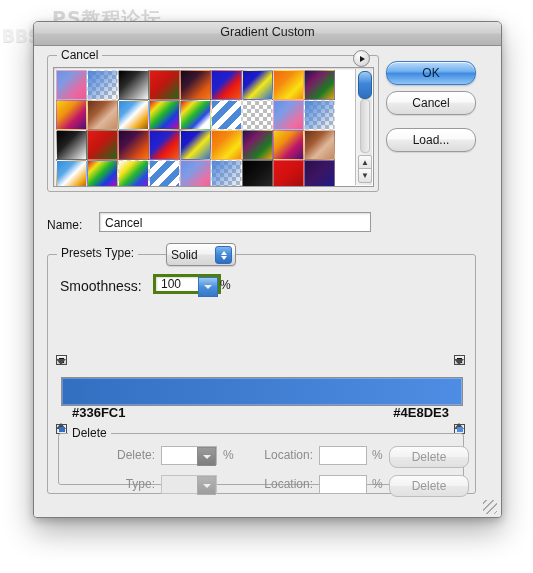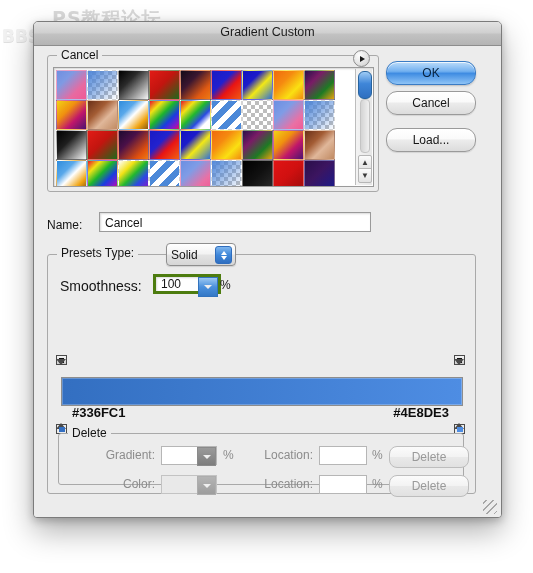--- a/index.html
+++ b/index.html
@@ -415,33 +415,33 @@
             <i id="cs-right-fill" style="background: rgb(78, 141, 227);"></i>
           </span>
       </div>
 
       <div class="hexlabel" id="hex-left">#336FC1</div>
       <div class="hexlabel" id="hex-right">#4E8DE3</div>
 
       <div id="stops-group">
         <div id="stops-label">Delete</div>
 
-        <div class="slabel" style="left:18px;top:14px;width:78px;">Gradient:</div>
+        <div class="slabel" style="left:18px;top:14px;width:78px;">Delete:</div>
         <div class="sfield" style="left:102px;top:12px;width:56px;">
           <span class="sarrow">
               <span class="tri-dn-w"></span>
             </span>
         </div>
         <div class="spct" style="left:164px;top:14px;">%</div>
         <div class="slabel" style="left:180px;top:14px;width:74px;">Location:</div>
         <div class="sfield" style="left:260px;top:12px;width:48px;"></div>
         <div class="spct" style="left:313px;top:14px;">%</div>
         <div class="del-btn" style="left:330px;top:12px;">Delete</div>
 
-        <div class="slabel" style="left:18px;top:43px;width:78px;">Color:</div>
+        <div class="slabel" style="left:18px;top:43px;width:78px;">Type:</div>
         <div class="sfield dim" style="left:102px;top:41px;width:56px;">
           <span class="sarrow dimmed">
               <span class="tri-dn-w"></span>
             </span>
         </div>
         <div class="slabel" style="left:180px;top:43px;width:74px;">Location:</div>
         <div class="sfield" style="left:260px;top:41px;width:48px;"></div>
         <div class="spct" style="left:313px;top:43px;">%</div>
         <div class="del-btn" style="left:330px;top:41px;">Delete</div>
       </div>

